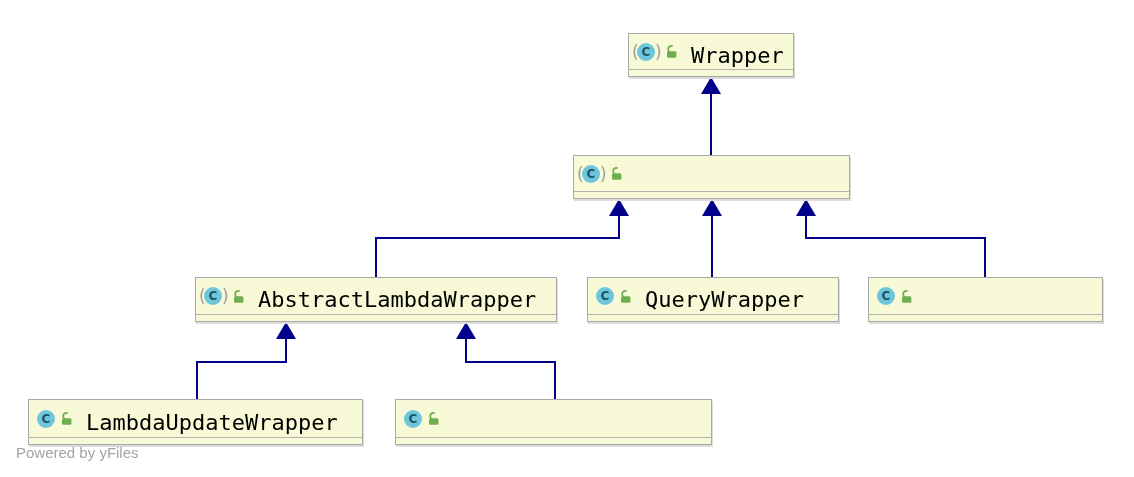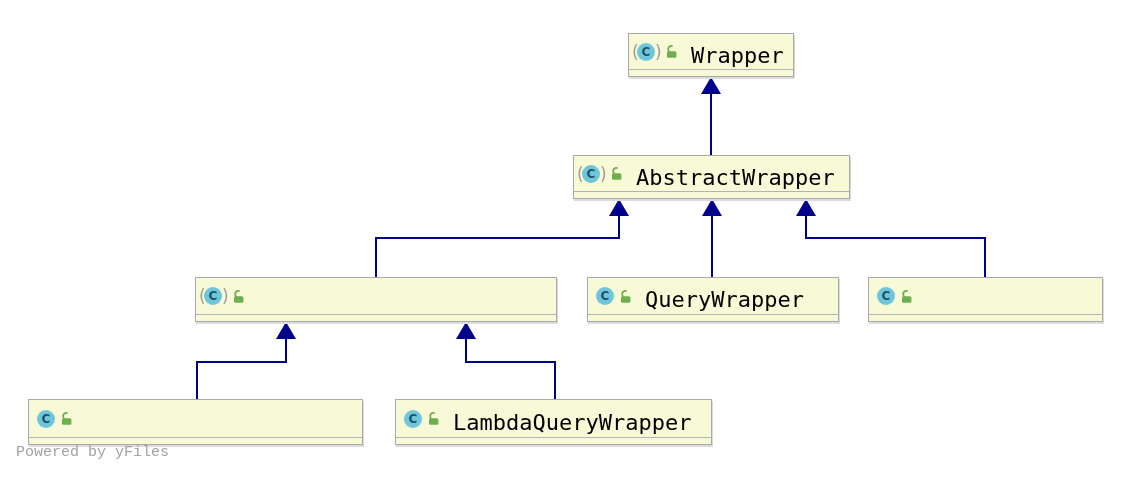--- a/index.html
+++ b/index.html
@@ -38,21 +38,21 @@
     background:var(--cicon-bg); color:var(--cicon-letter);
     font-family:"DejaVu Sans",sans-serif; font-size:12px; font-weight:bold;
     display:inline-flex; align-items:center; justify-content:center;
   }
   .lock{display:inline-flex; margin-right:12px;}
   .label{
     font-family:"DejaVu Sans Mono",monospace; font-size:22px; color:var(--label);margin-top:7px;
   }
   .watermark{
     position:absolute; left:16px; top:444px;
-    font-family:Liberation Mono, monospace; font-size:15px; color:var(--watermark);
+    font-family:Liberation Sans, sans-serif; font-size:15px; color:var(--watermark);
   }
 </style>
 </head>
 <body>
 
 <div class="canvas">
   <svg id="edge-layer" xmlns="http://www.w3.org/2000/svg" viewBox="0 0 1134 477">
       <g>
         <polyline points="711,155 711,92" fill="none" stroke="#00008b" stroke-width="2"></polyline>
         <polygon points="711,77 701,94 721,94" fill="#00008b"></polygon>
@@ -102,37 +102,37 @@
             <span class="paren">(</span>
             <span class="circle">C</span>
             <span class="paren">)</span>
           </span>
           <span class="lock">
             <svg width="15" height="15" viewBox="0 0 15 15" xmlns="http://www.w3.org/2000/svg">
               <path d="M4.4 8 L4.4 5.6 A3.1 3.1 0 0 1 9.9 3.6" fill="none" stroke="#6fae4e" stroke-width="1.8" transform="rotate(-22 6 6)"></path>
               <rect x="3" y="7.2" width="9.4" height="6.6" rx="1.5" fill="#6fae4e"></rect>
             </svg>
           </span>
-          <span class="label">AbstractWrapper</span>
         </div>
         <div class="strip"></div>
       </div>
       <div class="node" style="left: 195px; top: 277px; width: 362px; height: 45px;">
         <div class="title abstract">
           <span class="icon-wrap">
             <span class="paren">(</span>
             <span class="circle">C</span>
             <span class="paren">)</span>
           </span>
           <span class="lock">
             <svg width="15" height="15" viewBox="0 0 15 15" xmlns="http://www.w3.org/2000/svg">
               <path d="M4.4 8 L4.4 5.6 A3.1 3.1 0 0 1 9.9 3.6" fill="none" stroke="#6fae4e" stroke-width="1.8" transform="rotate(-22 6 6)"></path>
               <rect x="3" y="7.2" width="9.4" height="6.6" rx="1.5" fill="#6fae4e"></rect>
             </svg>
           </span>
+          <span class="label">AbstractLambdaWrapper</span>
         </div>
         <div class="strip"></div>
       </div>
       <div class="node" style="left: 587px; top: 277px; width: 252px; height: 45px;">
         <div class="title">
           <span class="icon-wrap">
             <span class="circle">C</span>
           </span>
           <span class="lock">
             <svg width="15" height="15" viewBox="0 0 15 15" xmlns="http://www.w3.org/2000/svg">
@@ -162,33 +162,33 @@
         <div class="title">
           <span class="icon-wrap">
             <span class="circle">C</span>
           </span>
           <span class="lock">
             <svg width="15" height="15" viewBox="0 0 15 15" xmlns="http://www.w3.org/2000/svg">
               <path d="M4.4 8 L4.4 5.6 A3.1 3.1 0 0 1 9.9 3.6" fill="none" stroke="#6fae4e" stroke-width="1.8" transform="rotate(-22 6 6)"></path>
               <rect x="3" y="7.2" width="9.4" height="6.6" rx="1.5" fill="#6fae4e"></rect>
             </svg>
           </span>
+          <span class="label">LambdaUpdateWrapper</span>
         </div>
         <div class="strip"></div>
       </div>
       <div class="node" style="left: 395px; top: 399px; width: 317px; height: 46px;">
         <div class="title">
           <span class="icon-wrap">
             <span class="circle">C</span>
           </span>
           <span class="lock">
             <svg width="15" height="15" viewBox="0 0 15 15" xmlns="http://www.w3.org/2000/svg">
               <path d="M4.4 8 L4.4 5.6 A3.1 3.1 0 0 1 9.9 3.6" fill="none" stroke="#6fae4e" stroke-width="1.8" transform="rotate(-22 6 6)"></path>
               <rect x="3" y="7.2" width="9.4" height="6.6" rx="1.5" fill="#6fae4e"></rect>
             </svg>
           </span>
-          <span class="label">LambdaQueryWrapper</span>
         </div>
         <div class="strip"></div>
       </div>
     </div>
   <div class="watermark">Powered by yFiles</div>
 </div>
 
 </body></html>

